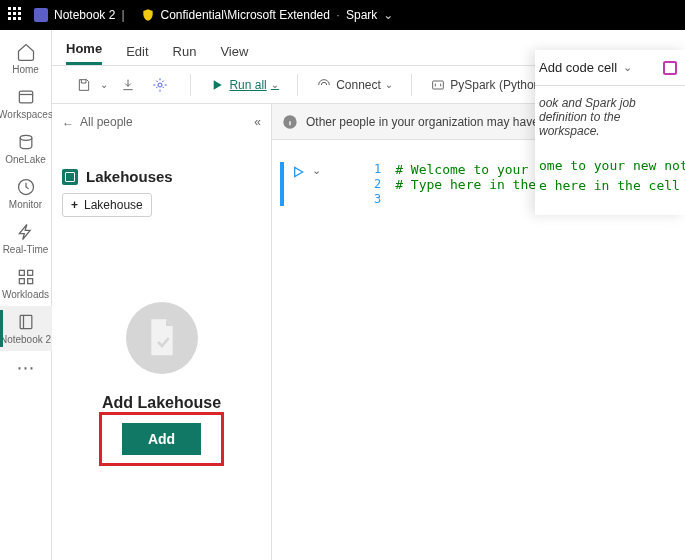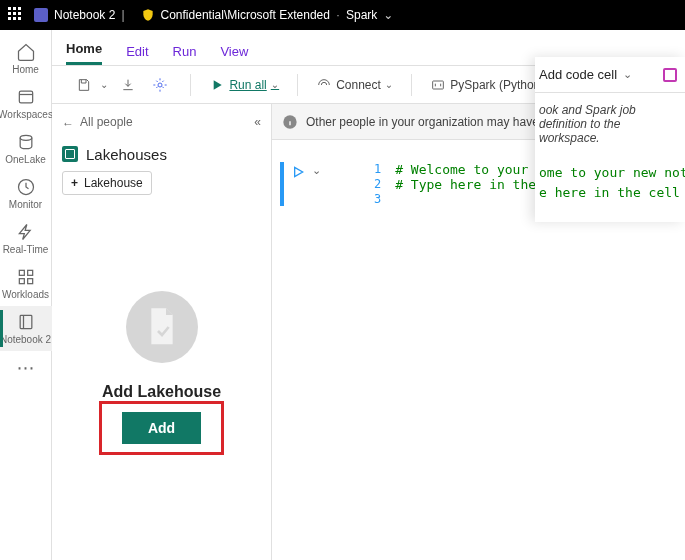--- a/index.html
+++ b/index.html
@@ -17,37 +17,37 @@
   
   .leftrail { position:absolute; top:30px; left:0; width:52px; bottom:0; background:#fff; border-right:1px solid #e0e0e0; display:flex; flex-direction:column; align-items:center; padding-top:6px; }
   .rail-item { width:52px; display:flex; flex-direction:column; align-items:center; padding:6px 0; cursor:pointer; color:#666; font-size:10px; }
   .rail-item svg { width:20px; height:20px; margin-bottom:2px; }
   .rail-item.active { background:#f0f0f0; position:relative; }
   .rail-item.active::before { content:""; position:absolute; left:0; top:4px; bottom:4px; width:3px; background:#117865; }
   .rail-more { font-size:18px; color:#666; padding:6px 0; cursor:pointer; }
 
   
   .tabs { position:absolute; top:30px; left:52px; right:0; height:36px; display:flex; align-items:flex-end; padding:0 14px; border-bottom:1px solid #e0e0e0; font-size:13px; }
-  .tab { padding:6px 0; margin-right:24px; cursor:pointer; color:#6d28d9; }
+  .tab { padding:6px 0; margin-right:24px; cursor:pointer; color:#404040; }
   .tab.active { font-weight:600; border-bottom:3px solid #117865; color:#242424; }
 
   
   .toolbar { position:absolute; top:66px; left:52px; right:0; height:38px; display:flex; align-items:center; padding:0 10px; border-bottom:1px solid #e0e0e0; font-size:12px; color:#424242; background:#fff; }
   .tb-group { display:flex; align-items:center; padding:0 8px; }
   .tb-divider { width:1px; height:22px; background:#e0e0e0; margin:0 4px; }
   .tb-icon { width:16px; height:16px; margin-right:4px; }
   .tb-btn { display:flex; align-items:center; padding:4px 6px; border-radius:3px; cursor:pointer; }
   .run-tri { color:#117865;text-decoration:underline; }
   .chev-sm { margin-left:4px; color:#666; font-size:10px; }
 
   
   .sidebar { position:absolute; top:104px; left:52px; width:220px; bottom:0; border-right:1px solid #e0e0e0; display:flex; flex-direction:column; background:#fff; }
   .sb-header { height:36px; display:flex; align-items:center; padding:0 10px; color:#666; font-size:12px; justify-content:space-between; }
   .sb-header .back { display:flex; align-items:center; cursor:pointer; }
-  .sb-title { display:flex; padding:6px 10px 8px; font-size:15px; font-weight:400; }
+  .sb-title { display:flex; align-items:center; padding:6px 10px 8px; font-size:15px; font-weight:700;margin-top:22px; }
   .sb-title .lh-icon { width:16px; height:16px; background:#117865; border-radius:2px; margin-right:8px; position:relative; }
   .sb-title .lh-icon::after { content:""; position:absolute; inset:3px; border:1.5px solid #fff; border-radius:1px; }
   .sb-add { margin:0 10px 10px; display:flex; align-items:center; border:1px solid #d0d0d0; border-radius:3px; padding:4px 8px; font-size:12px; cursor:pointer; width:fit-content; }
   .sb-add .plus { font-weight:600; margin-right:6px; }
   .sb-empty { flex:1; display:flex; flex-direction:column; align-items:center; justify-content:center; padding:0 10px 20px; }
   .sb-empty .circle { width:72px; height:72px; border-radius:50%; background:#d6d6d6; display:flex; align-items:center; justify-content:center; margin-bottom:20px; }
   .sb-empty .circle svg { width:32px; height:40px; fill:#f2f2f2; }
   .sb-empty h3 { font-size:16px; font-weight:600; }
   .sb-highlight { border:3px solid #d9252a; padding:8px 20px; }
   .sb-addbtn { background:#117865; color:#fff; border:none; padding:8px 26px; font-size:14px; font-weight:600; cursor:pointer; }
@@ -60,21 +60,21 @@
   .code-gutter { width:4px; background:#2899f5; margin-right:6px; }
   .code-controls { display:flex; align-items:flex-start; padding-top:2px; }
   .code-controls .run { color:#2899f5; cursor:pointer; }
   .code-controls .dd { margin-left:6px; color:#666; cursor:pointer; font-size:11px; }
   .code-body { margin-left:40px; font-family: Consolas, monospace; font-size:13px; }
   .code-line { display:flex; }
   .code-lineno { width:20px; text-align:right; color:#2899f5; margin-right:14px; font-size:12px; }
   .code-text { color:#008000; white-space:pre; }
 
   
-  .rightpanel { position:absolute; top:57px; right:0; width:150px; background:#fff; box-shadow:-4px 0 12px rgba(0,0,0,0.12); padding-bottom:20px; }
+  .rightpanel { position:absolute; top:50px; right:0; width:150px; background:#fff; box-shadow:-4px 0 12px rgba(0,0,0,0.12); padding-bottom:20px; }
   .rp-header { height:36px; display:flex; align-items:center; justify-content:space-between; padding:0 8px 0 4px; border-bottom:1px solid #e0e0e0; font-size:13px; }
   .rp-header .chev { color:#666; font-size:11px; margin-left:6px; }
   .rp-pink { width:14px; height:14px; border:2px solid #c239b3; border-radius:2px; }
   .rp-body { padding:10px 6px 10px 4px; font-size:12px; color:#424242;font-style:italic; }
   .rp-code { font-family:Consolas,monospace; color:#008000; font-size:13px; padding:8px 4px 0; white-space:pre; line-height:1.5; }
 </style>
 </head>
 <body>
 
 <div class="topbar">

